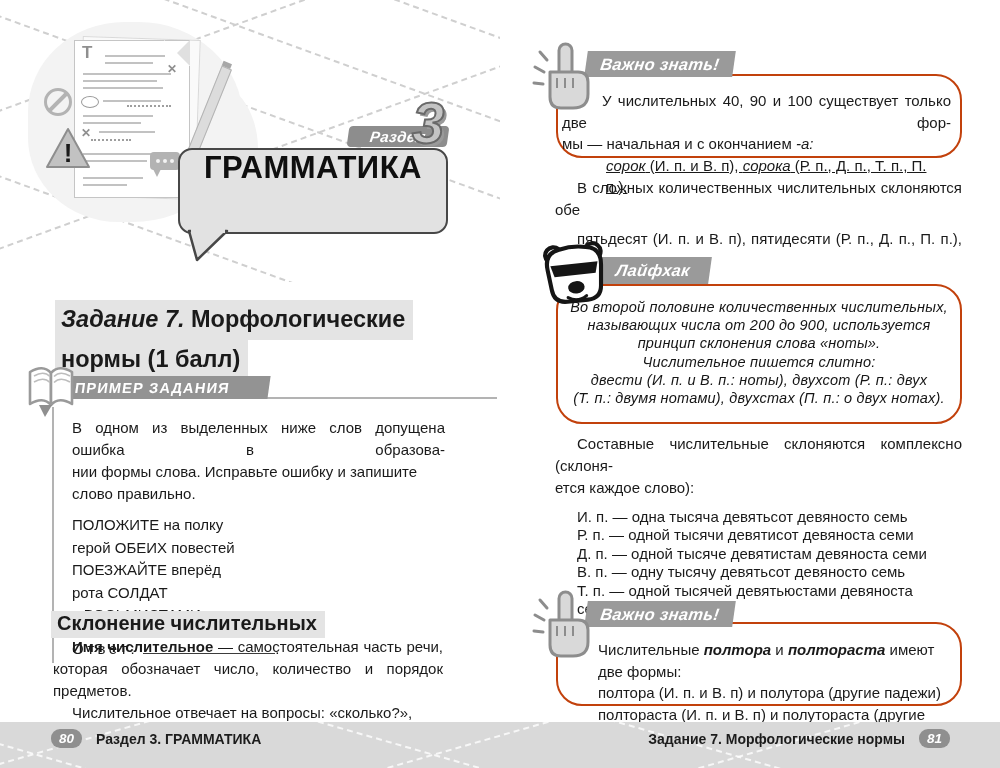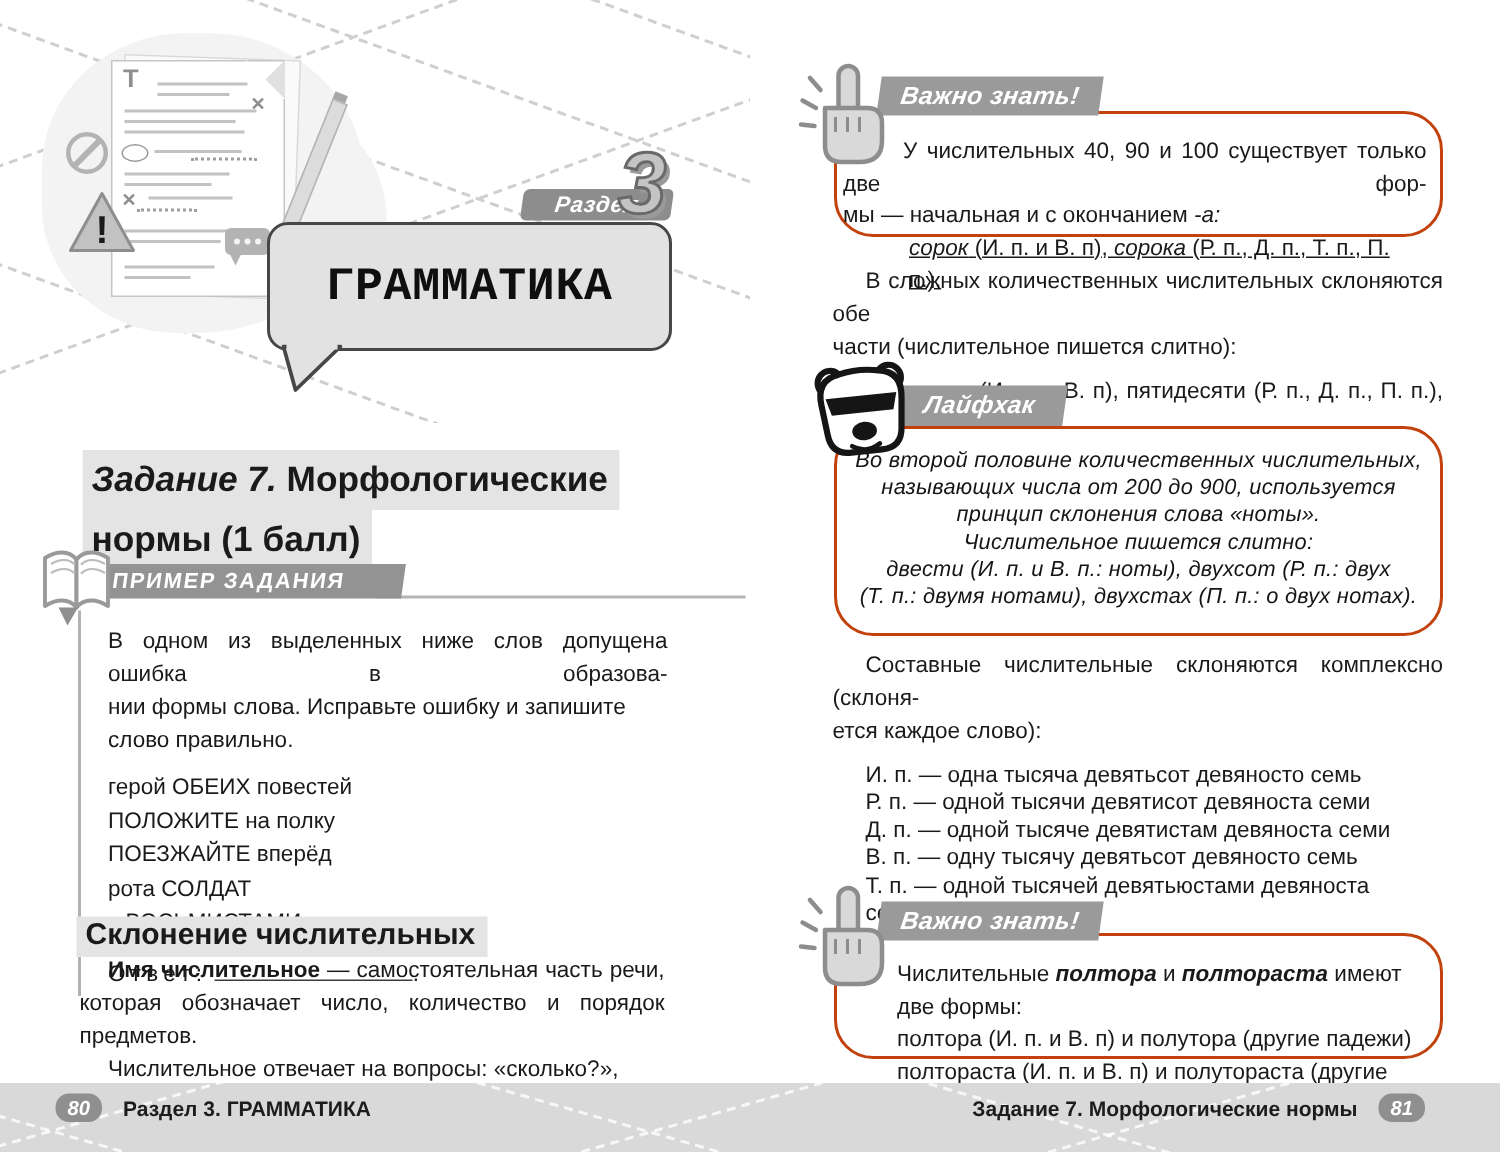--- a/index.html
+++ b/index.html
@@ -49,21 +49,21 @@
   .dotsbub::after{content:"";position:absolute;left:3px;bottom:-7px;width:0;height:0;
         border-left:4px solid transparent;border-right:4px solid transparent;border-top:8px solid #b3b3b3;}
 
   
   .razdel{position:absolute;left:348px;top:126px;width:100px;height:21px;background:#8d8d8d;border-radius:4px;
         transform:skewX(-8deg);z-index:5;display:flex;align-items:center;justify-content:center;}
   .razdel span{color:#fff;font-style:italic;font-weight:bold;font-size:15px;letter-spacing:.5px;}
   .num3{position:absolute;left:412px;top:94px;z-index:6;font-size:58px;font-weight:800;font-style:italic;
         color:#c4c4c4;-webkit-text-stroke:2px #696969;text-shadow:3px 3px 0 #9a9a9a;line-height:58px;}
   .bubble{position:absolute;left:178px;top:148px;width:266px;height:82px;background:#e2e2e2;
-        border:2.5px solid #474747;border-radius:14px;z-index:4;display:flex;align-items:center;justify-content:center;font-family:Liberation Mono, monospace;}
+        border:2.5px solid #474747;border-radius:14px;z-index:4;display:flex;align-items:flex-start;justify-content:center;}
   .bubble b{font-size:31px;font-weight:800;letter-spacing:.5px;color:#0f0f0f;}
   .tail{position:absolute;left:186px;top:229px;z-index:5;}
 
   
   .task-h{position:absolute;left:55px;top:284px;z-index:7;font-size:23.5px;font-weight:bold;line-height:36px;}
   .hl{background:#e4e4e4;padding:1px 8px 3px 6px;display:inline-block;}
   .it{font-style:italic;}
   .book-ic{position:absolute;left:25px;top:363px;width:54px;height:56px;z-index:8;}
   .ex-pill{position:absolute;left:57px;top:376px;width:194px;height:23px;background:#939393;z-index:7;
         transform:skewX(-8deg);display:flex;align-items:center;padding-left:18px;}
@@ -109,21 +109,21 @@
   #pb{top:433px;}
   .ind22{text-indent:22px;}
   .exblk{margin-left:22px;margin-top:7px;}
   .cases{margin-left:22px;margin-top:9px;}
   .case{line-height:18.4px;}
 
   
   .footer{position:absolute;left:0;top:722px;width:1000px;height:46px;background:#d9d9d9;overflow:hidden;z-index:9;}
   .fdash{position:absolute;width:460px;border-top:2px dashed #ffffff;opacity:.8;transform-origin:0 0;}
   .fgroup{position:absolute;top:7px;display:flex;align-items:center;gap:14px;}
-  .fgroup.l{left:37px;text-align:right;}
+  .fgroup.l{left:51px;text-align:right;}
   .fgroup.r{right:50px;}
   .badge{width:31px;height:19px;background:#8f8f8f;border-radius:9px;color:#fff;font-weight:bold;
         font-style:italic;font-size:13.5px;display:flex;align-items:center;justify-content:center;}
   .flabel{font-size:14px;font-weight:bold;color:#1c1c1c;}
 </style>
 </head>
 <body>
 
 <section class="page page-left">
 
@@ -216,22 +216,22 @@
   </div>
   <div class="ex-pill">
     <span>ПРИМЕР ЗАДАНИЯ</span>
   </div>
   <div class="ex-rule"></div>
 
   <div class="ex-body">
     <div class="p15 jl">В одном из выделенных ниже слов допущена ошибка в образова-</div>
     <div class="p15">нии формы слова. Исправьте ошибку и запишите слово правильно.</div>
     <div class="opts">
+      <div class="opt">ПОЛОЖИТЕ на полку</div>
       <div class="opt">герой ОБЕИХ повестей</div>
-      <div class="opt">ПОЛОЖИТЕ на полку</div>
       <div class="opt">ПОЕЗЖАЙТЕ вперёд</div>
       <div class="opt">рота СОЛДАТ</div>
       <div class="opt">с ВОСЬМИСТАМИ учениками</div>
     </div>
     <div class="answer">
       <span class="lbl">Ответ:</span><span class="line"></span><span>.</span>
     </div>
   </div>
 
   <h2 class="sect-h">
@@ -269,21 +269,20 @@
   <div class="note" id="note1">
     <div class="nbody1">
       <div class="jl" style="text-indent:40px;">У числительных 40, 90 и 100 существует только две фор-</div>
       <div><span>мы — начальная и с окончанием </span><span class="it">-а:</span></div>
       <div class="ex"><span class="it">сорок</span><span> (И. п. и В. п), </span><span class="it">сорока</span><span> (Р. п., Д. п., Т. п., П. п.).</span></div>
     </div>
   </div>
 
   <div class="rp" id="pa">
     <div class="ind22 jl">В сложных количественных числительных склоняются обе</div>
-    <div>части (числительное пишется слитно):</div>
     <div class="exblk">
       <div class="jl">пятьдесят (И. п. и В. п), пятидесяти (Р. п., Д. п., П. п.), пятью-</div>
       <div>десятью (Т. п.).</div>
     </div>
   </div>
 
   <div class="bear">
     <svg viewBox="0 0 64 64" width="66" height="68">
       <g stroke="#151515" stroke-width="4" fill="#ffffff" stroke-linejoin="round">
         <circle cx="13" cy="12" r="8"></circle>

